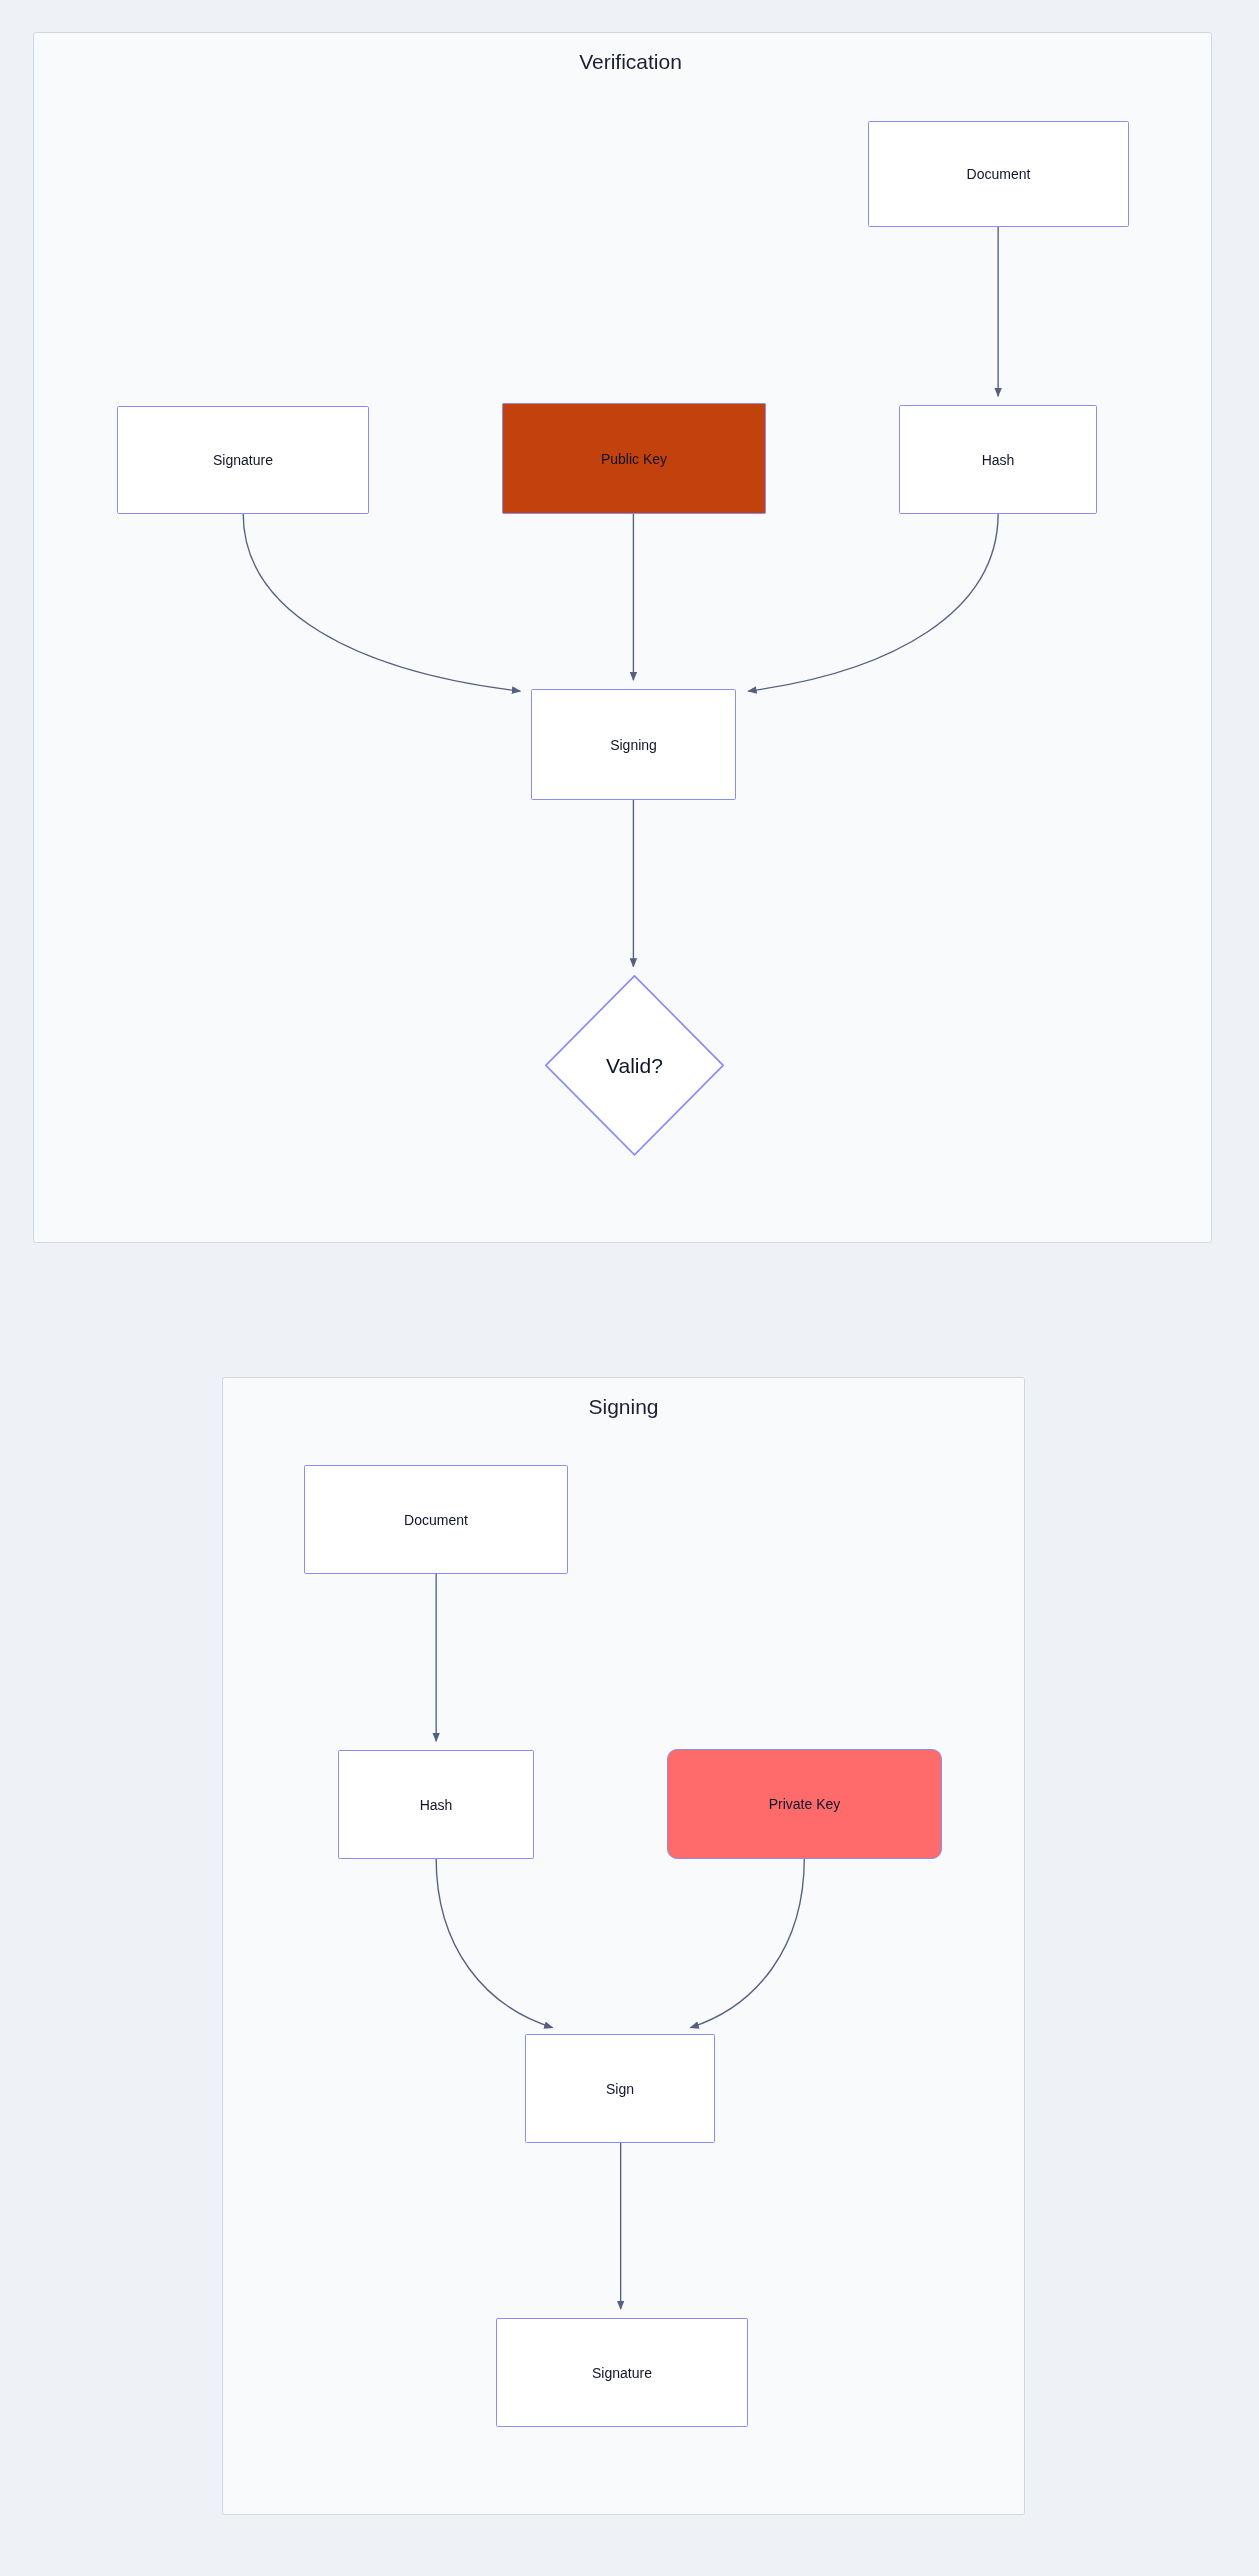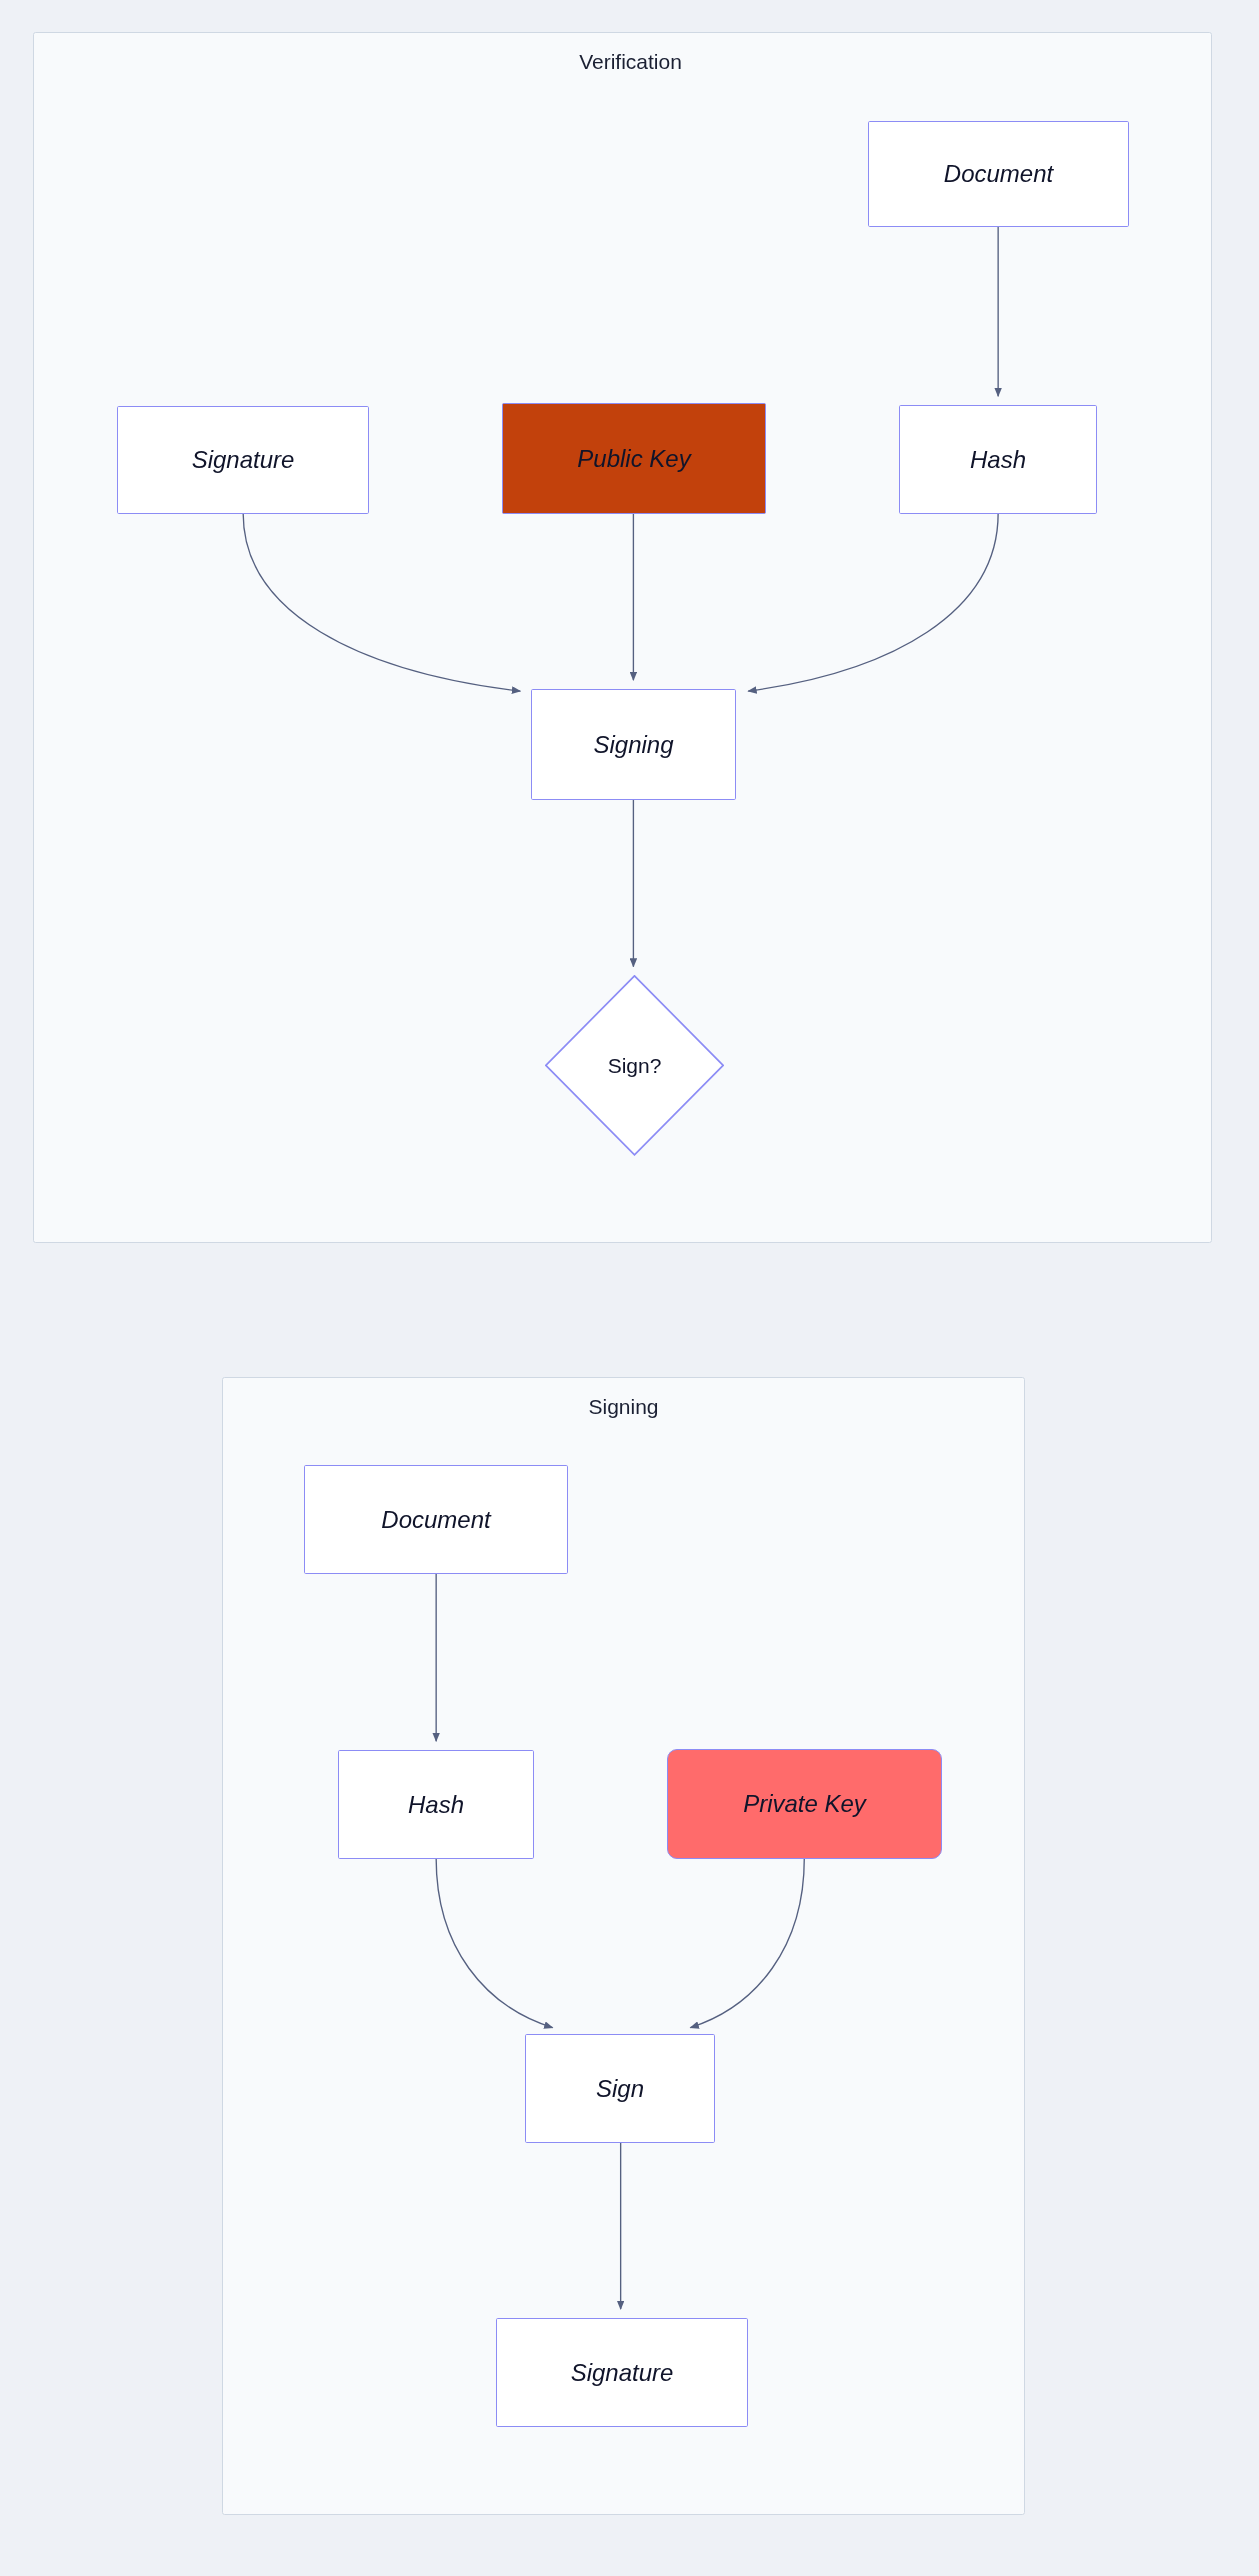--- a/index.html
+++ b/index.html
@@ -50,26 +50,25 @@
     position: absolute;
     box-sizing: border-box;
     border: 1.7px solid #8c8cf5;
     background: #ffffff;
     border-radius: 1.7px;
     display: flex;
     align-items: center;
     justify-content: center;
   }
   .node .node-label {
-    font-size: 24px;
+    font-size: 14px;
     color: #10142a;
     line-height: 1;
     white-space: nowrap;
     text-align: center;
-    font-style: italic;
   }
   .node.teal { background: #4ecdc4; }
   .node.red  { background: #ff6b6b; border-radius: 10px; }
 
   .diamond-wrap {
     position: absolute;
     display: flex;
     align-items: center;
     justify-content: center;
   }
@@ -130,21 +129,21 @@
       <div class="node" style="left: 899px; top: 405px; width: 198px; height: 109px; background: rgb(255, 255, 255);">
         <span class="node-label">Hash</span>
       </div>
       <div class="node" style="left: 531px; top: 689px; width: 205px; height: 111px; background: rgb(255, 255, 255);">
         <span class="node-label">Signing</span>
       </div>
       <div class="diamond-wrap" style="left: 545px; top: 975px; width: 179px; height: 180px;">
         <svg class="diamond-shape" viewBox="0 0 210 212">
           <polygon points="105,1 209,106 105,211 1,106" fill="#ffffff" stroke="#8c8cf5" stroke-width="2"></polygon>
         </svg>
-        <span class="diamond-label">Sign?</span>
+        <span class="diamond-label">Valid?</span>
       </div>
       <div class="node" style="left: 304px; top: 1465px; width: 264px; height: 109px; background: rgb(255, 255, 255);">
         <span class="node-label">Document</span>
       </div>
       <div class="node" style="left: 338px; top: 1750px; width: 196px; height: 109px; background: rgb(255, 255, 255);">
         <span class="node-label">Hash</span>
       </div>
       <div class="node red" style="left: 667px; top: 1749px; width: 275px; height: 110px; background: rgb(255, 107, 107);">
         <span class="node-label">Private Key</span>
       </div>

